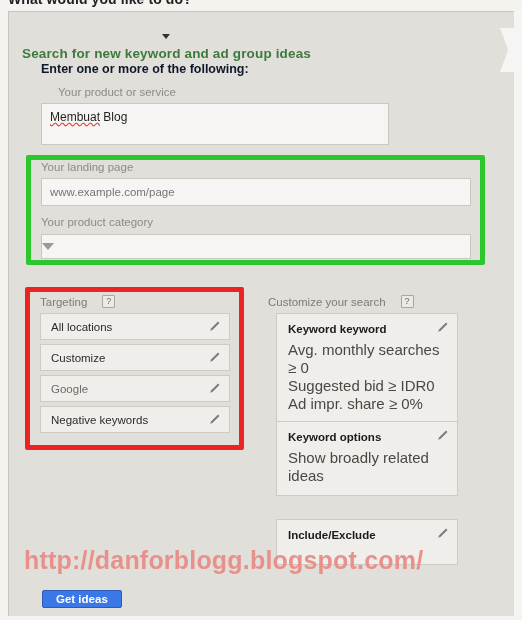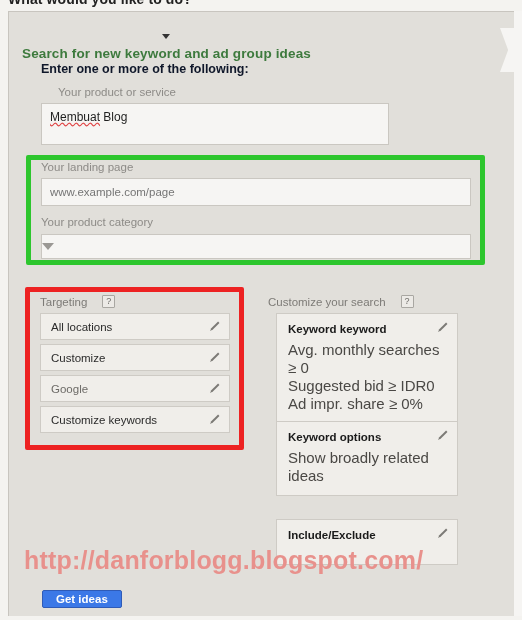--- a/index.html
+++ b/index.html
@@ -315,21 +315,21 @@
     </svg>
   </div>
   <div class="target-row muted">
     <span class="t-label">Google</span>
     <svg class="pencil" viewBox="0 0 16 16">
       <path d="M12.4 1.9 14.1 3.6 5.4 12.3 3 13l.7-2.4z" fill="#7c7a76"></path>
       <path d="M2.6 13.4 3 12.3l.7.7z" fill="#7c7a76"></path>
     </svg>
   </div>
   <div class="target-row">
-    <span class="t-label">Customize keywords</span>
+    <span class="t-label">Negative keywords</span>
     <svg class="pencil" viewBox="0 0 16 16">
       <path d="M12.4 1.9 14.1 3.6 5.4 12.3 3 13l.7-2.4z" fill="#7c7a76"></path>
       <path d="M2.6 13.4 3 12.3l.7.7z" fill="#7c7a76"></path>
     </svg>
   </div>
 </div>
 
 <div class="col-head" id="customize-head">
   <span>Customize your search</span>
   <span class="help-q">?</span>

